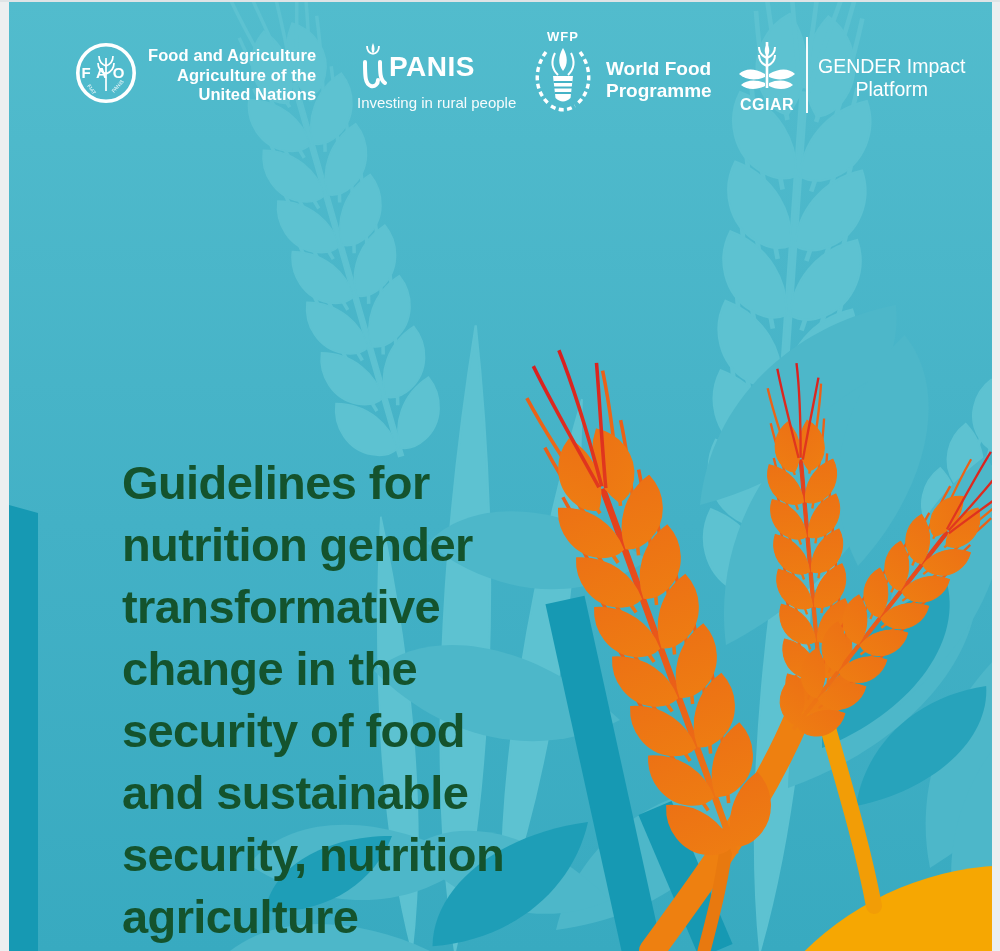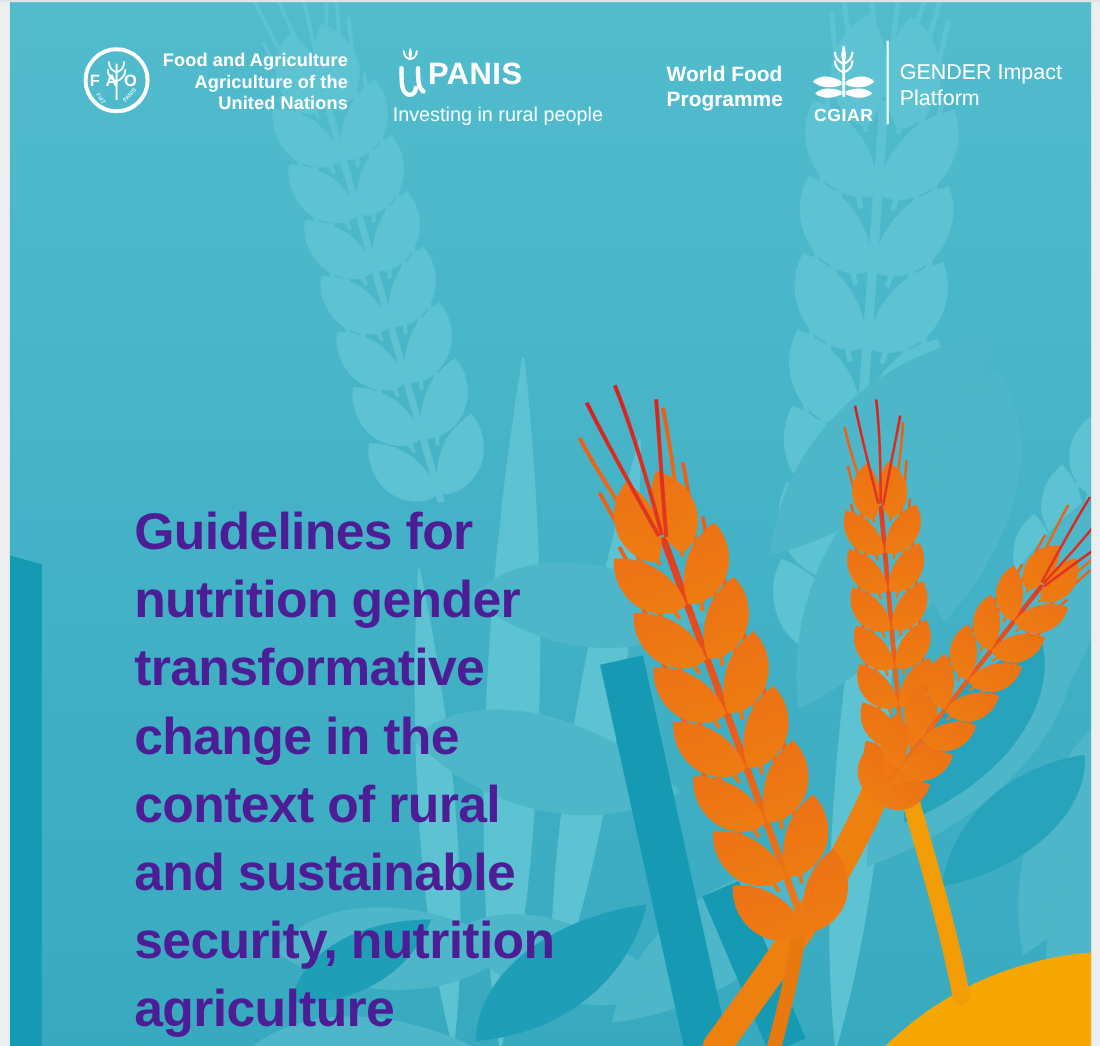--- a/index.html
+++ b/index.html
@@ -12,29 +12,29 @@
   .topline{position:absolute;left:0;top:0;width:1000px;height:2px;background:#dfe4e6;}
 
   
   .logo-band{position:absolute;left:0;top:0;width:1000px;height:130px;color:#fff;}
   .logo-band svg{display:block;}
   .fao-name{position:absolute;left:148px;top:46px;font-size:16.5px;font-weight:bold;
             line-height:19.5px;letter-spacing:0.1px;text-align:right;}
   .fao-emblem{position:absolute;left:74px;top:41px;}
   .ifad-icon{position:absolute;left:356px;top:40px;}
   .ifad-word{position:absolute;left:389px;top:51px;font-size:28px;font-weight:bold;letter-spacing:0.5px;}
-  .ifad-tag{position:absolute;left:357px;top:94px;font-size:18px;opacity:.95;}
+  .ifad-tag{position:absolute;left:357px;top:94px;font-size:15px;opacity:.95;}
   .wfp-emblem{position:absolute;left:525px;top:28px;}
   .wfp-name{position:absolute;left:606px;top:58px;font-size:19px;font-weight:bold;line-height:22px;}
   .cgiar-icon{position:absolute;left:737px;top:36px;}
   .cgiar-divider{position:absolute;left:806px;top:37px;width:1.6px;height:76px;background:#fff;opacity:.95;}
-  .cgiar-platform{position:absolute;left:818px;top:55px;font-size:19.5px;line-height:23px;font-weight:normal;}
+  .cgiar-platform{position:absolute;left:818px;top:55px;font-size:19.5px;line-height:23px;font-weight:normal;text-align:center;}
 
   
-  .title{position:absolute;left:122px;top:452px;color:#4c1d95;font-weight:bold;
+  .title{position:absolute;left:122px;top:452px;color:#14532d;font-weight:bold;
          font-size:47px;line-height:62px;letter-spacing:-0.6px;}
 </style>
 </head>
 <body>
 
 <div class="cover">
 
   <svg class="bg-art" viewBox="0 0 1000 951" xmlns="http://www.w3.org/2000/svg">
     <defs>
       <linearGradient id="bgGrad" x1="0" y1="0" x2="0" y2="1">
@@ -165,20 +165,32 @@
       <svg width="34" height="52" viewBox="0 0 34 52">
         <path d="M17,3 C15,7 15,11 17,14 C19,11 19,7 17,3 Z" fill="#fff"></path>
         <path d="M17,14 C13,13 11,10 11,6 M17,14 C21,13 23,10 23,6" fill="none" stroke="#fff" stroke-width="1.8"></path>
         <path d="M9,22 C9,36 9,44 15,46 C19,47 22,44 22,40" fill="none" stroke="#fff" stroke-width="4" stroke-linecap="round"></path>
         <path d="M24,22 C24,32 24,40 29,43" fill="none" stroke="#fff" stroke-width="4" stroke-linecap="round"></path>
       </svg>
     </div>
     <div class="ifad-word">PANIS</div>
     <div class="ifad-tag">Investing in rural people</div>
 
+    <div class="wfp-emblem">
+      <svg width="76" height="86" viewBox="0 0 76 86">
+        <text x="38" y="13" text-anchor="middle" font-size="13" font-weight="bold" fill="#fff" letter-spacing="1" font-family="Liberation Sans, sans-serif">WFP</text>
+        <path d="M21,24 C9,40 9,62 23,75" fill="none" stroke="#fff" stroke-width="3.4" stroke-dasharray="5 3.4"></path>
+        <path d="M55,24 C67,40 67,62 53,75" fill="none" stroke="#fff" stroke-width="3.4" stroke-dasharray="5 3.4"></path>
+        <path d="M26,78 C34,83 42,83 50,78" fill="none" stroke="#fff" stroke-width="3.4" stroke-dasharray="5 3.4"></path>
+        <path d="M38,20 C33,28 33,37 38,43 C43,37 43,28 38,20 Z" fill="#fff"></path>
+        <path d="M30,25 C26,33 27,41 33,47 M46,25 C50,33 49,41 43,47" fill="none" stroke="#fff" stroke-width="2"></path>
+        <path d="M28,48 L48,48 L45.5,70 C41,74.5 35,74.5 30.5,70 Z" fill="#fff"></path>
+        <path d="M28.5,54 L47.5,54 M29,59.5 L47,59.5 M29.8,65 L46.2,65" stroke="#45b3c7" stroke-width="2"></path>
+      </svg>
+    </div>
     <div class="wfp-name">
       <div>World Food</div>
       <div>Programme</div>
     </div>
 
     <div class="cgiar-icon">
       <svg width="60" height="80" viewBox="0 0 60 80">
         <path d="M30,6 L30,52" stroke="#fff" stroke-width="2.6"></path>
         <path d="M30,8 C27,12 27,17 30,20 C33,17 33,12 30,8 Z" fill="#fff"></path>
         <path d="M30,22 C25,20 22,16 22,11 M30,22 C35,20 38,16 38,11
@@ -195,19 +207,19 @@
       <div>GENDER Impact</div>
       <div>Platform</div>
     </div>
   </div>
 
   <div class="title">
     <div>Guidelines for</div>
     <div>nutrition gender</div>
     <div>transformative</div>
     <div>change in the</div>
-    <div>context of rural</div>
+    <div>security of food</div>
     <div>and sustainable</div>
     <div>security, nutrition</div>
     <div>agriculture</div>
   </div>
 
 </div>
 
 </body></html>

